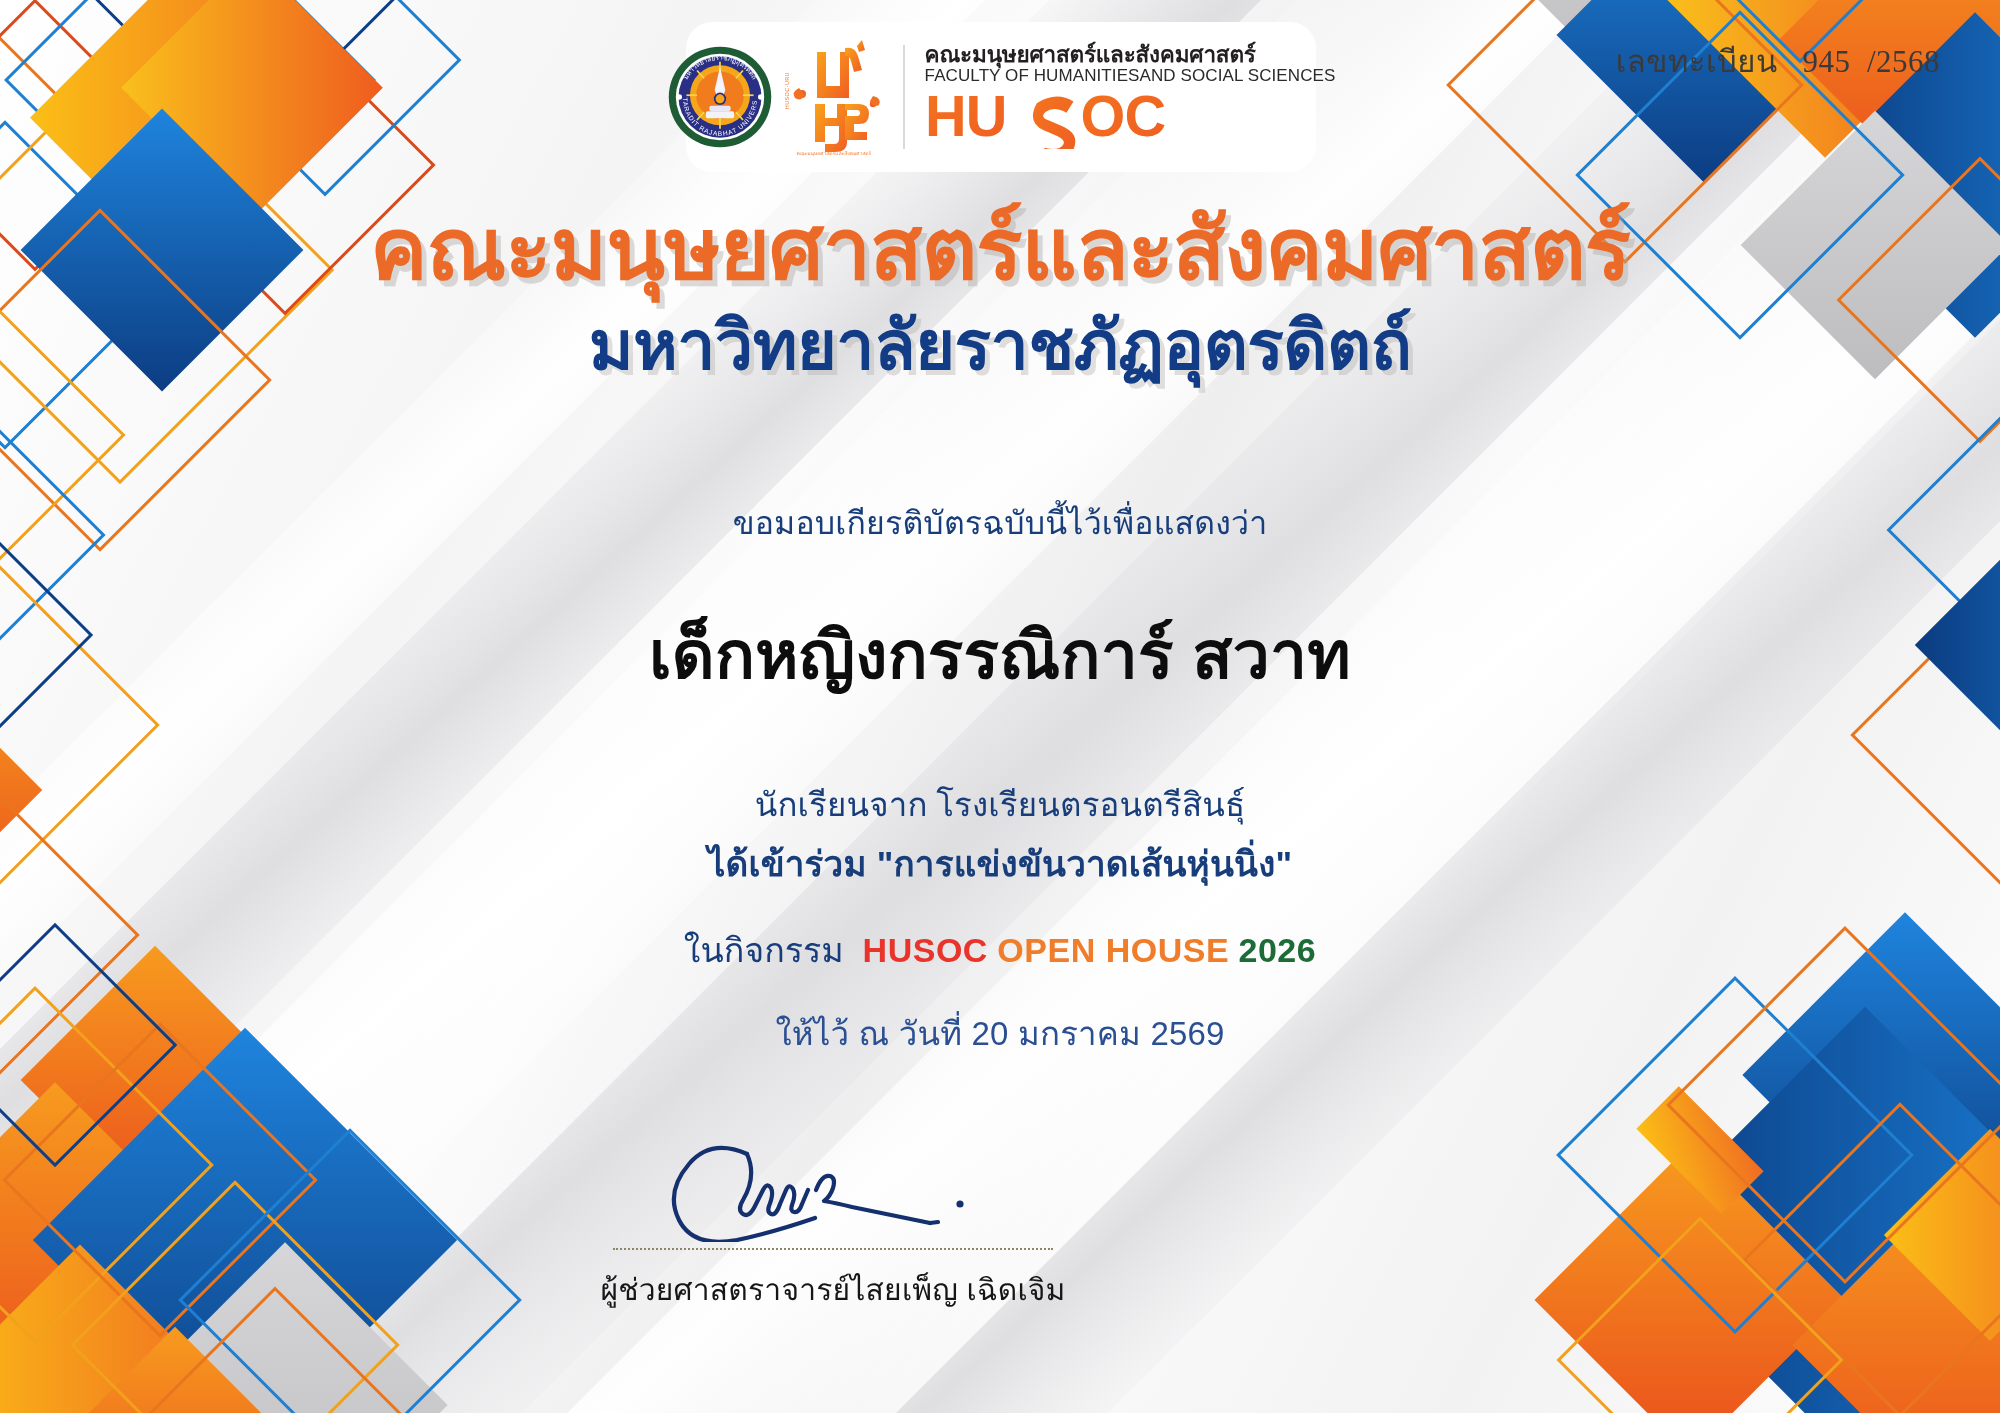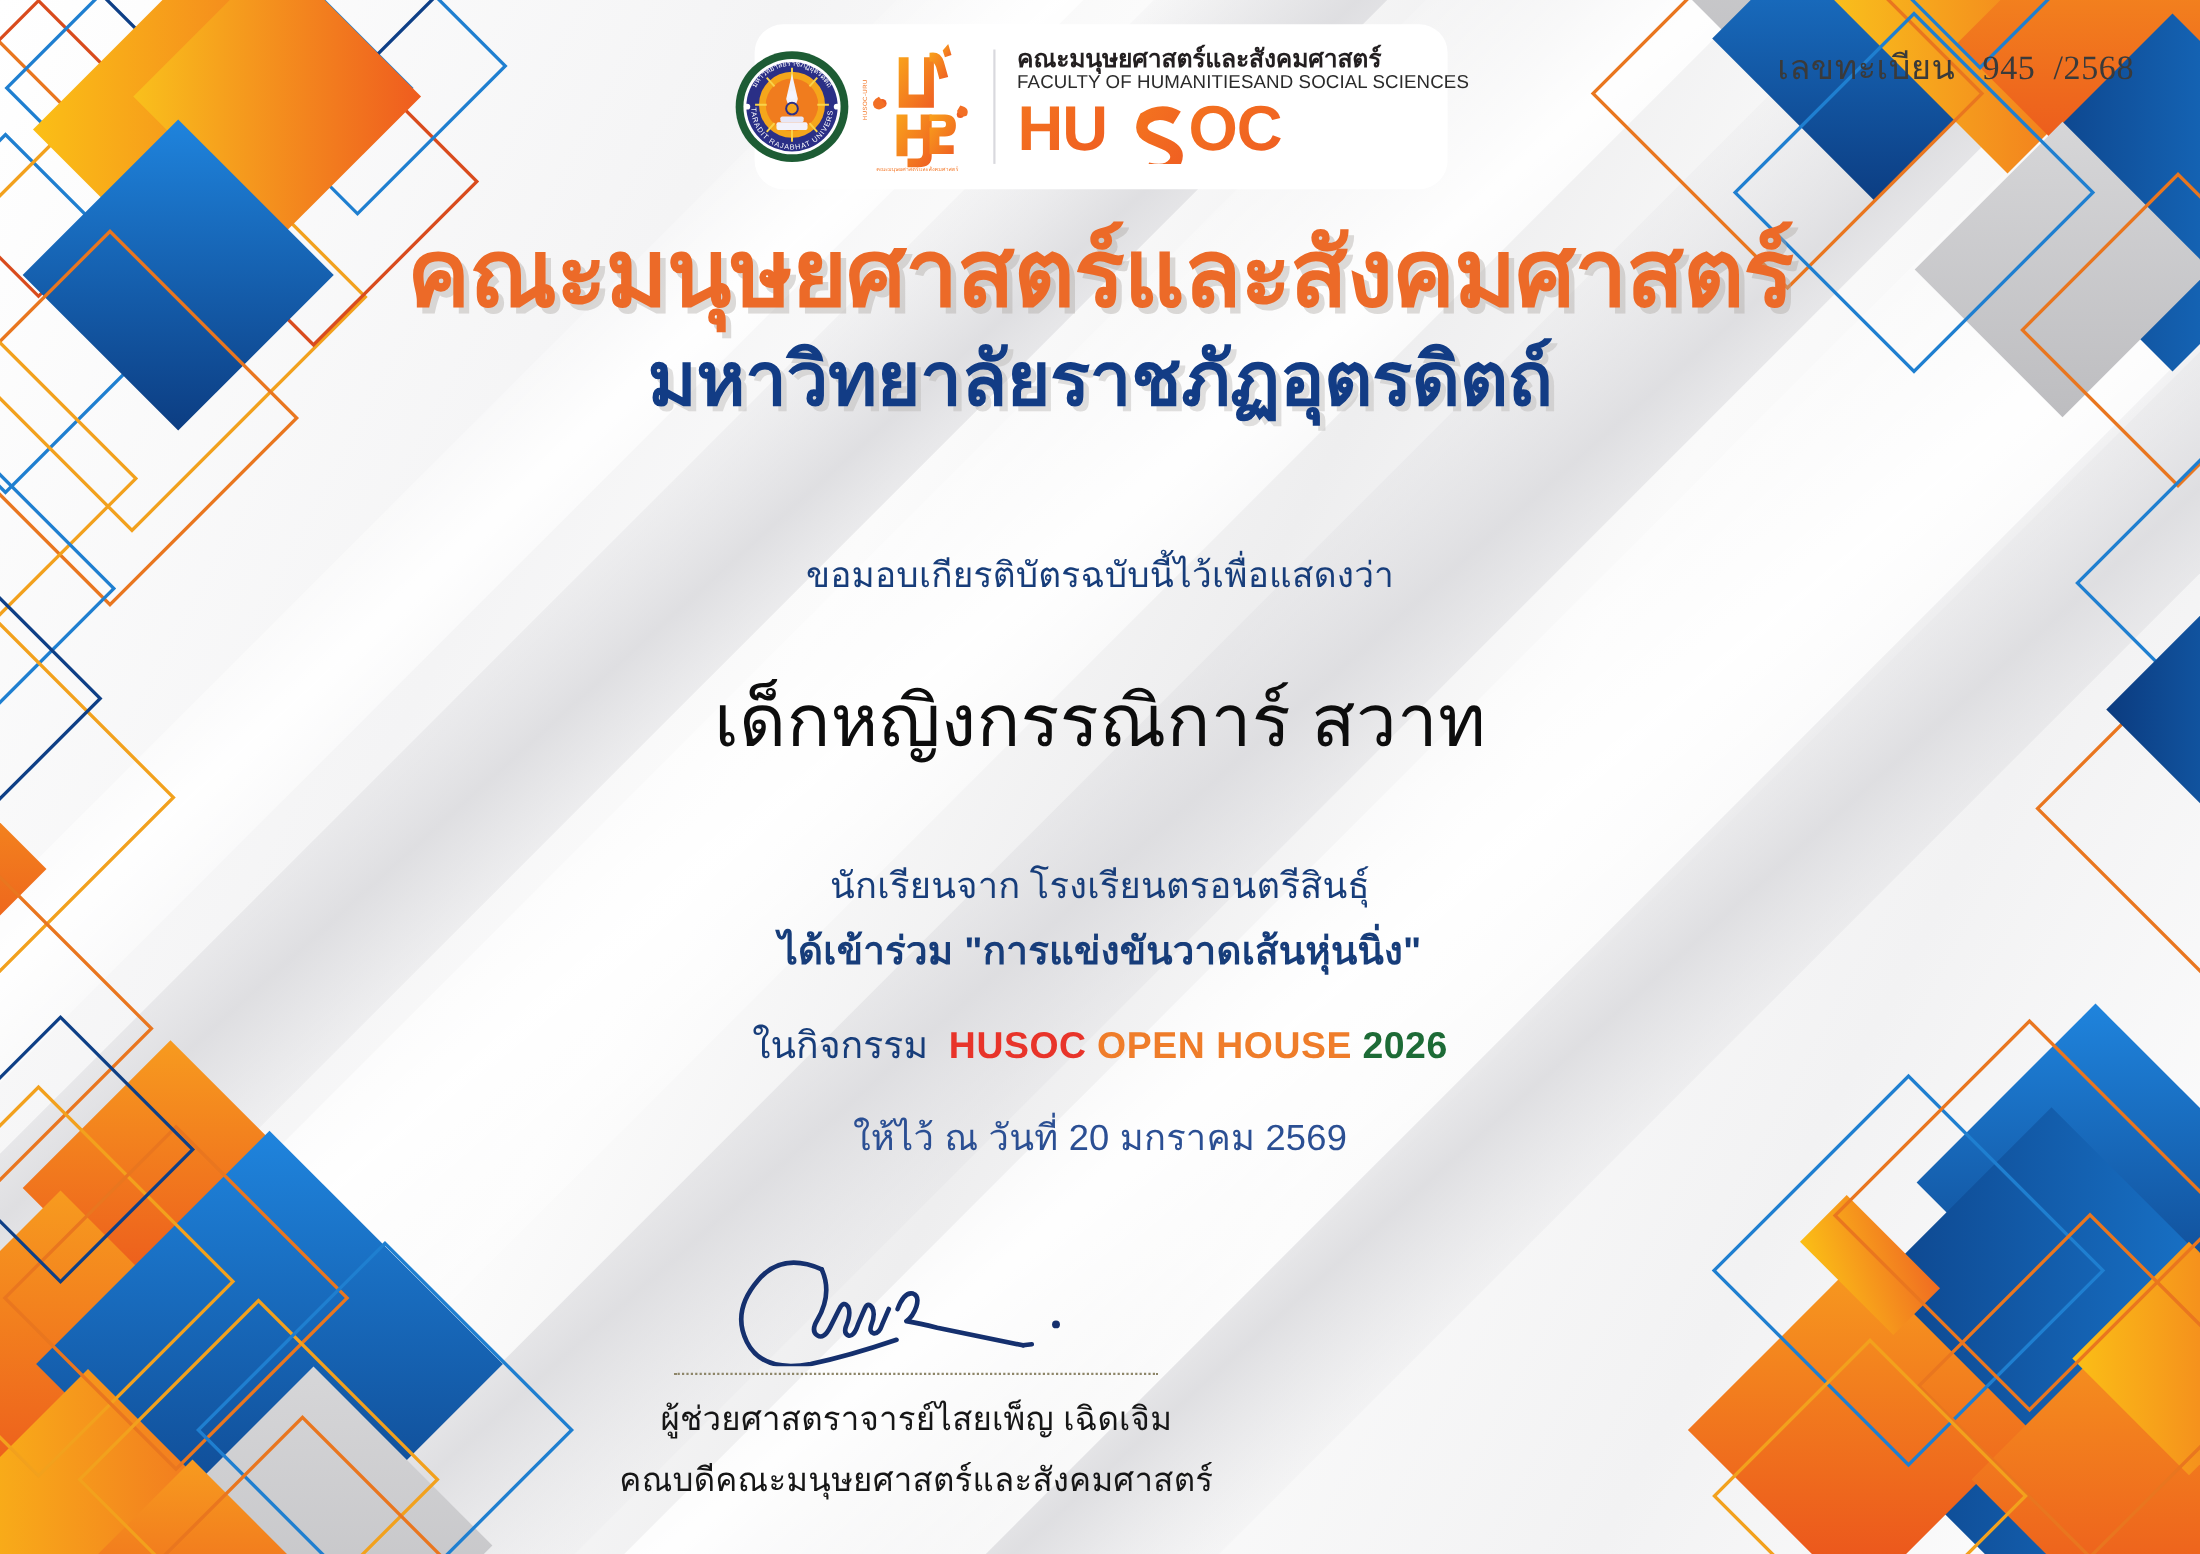--- a/index.html
+++ b/index.html
@@ -83,21 +83,21 @@
     text-shadow:5px 5px 0 rgba(180,178,175,.40);
     white-space:nowrap;
   }
   #subtitle {
     position:absolute; top:497px; left:0; width:2000px;
     font-size:32px; color:#173d7a; letter-spacing:.2px;
     white-space:nowrap;
   }
   #recipient {
     position:absolute; top:602px; left:0; width:2000px;
-    font-size:66px; font-weight:400; color:#0d0d0d;
+    font-size:66px; font-weight:700; color:#0d0d0d;
     letter-spacing:.2px; white-space:nowrap;
   }
   .line-blue {
     position:absolute; left:0; width:2000px;
     font-size:33px; color:#173d7a; letter-spacing:.2px;
     white-space:nowrap;
   }
   #school-line { top:778px;font-family:Liberation Serif, serif; }
   #event-line  { top:836px; font-weight:700; font-size:35px; }
   #activity-line {
@@ -373,16 +373,15 @@
           <path d="M124 24 q-36 -16 -58 10 q-24 28 -10 56 q14 28 58 20 q34 -7 78 -22"></path>
           <path d="M124 24 q10 22 -4 46 q-6 10 0 14 q6 4 12 -8 l8 -16 q4 -8 8 -2 q3 6 -2 18 q-2 6 2 8 q5 2 9 -10 l6 -14 q3 -7 7 -1 q3 6 -1 16 q-2 6 2 7 q5 1 8 -8 l6 -14"></path>
           <path d="M193 60 q6 -16 14 -14 q6 2 3 12 q-3 9 -9 13 q12 2 28 6 l78 16"></path>
           <path d="M307 93 l8 -1"></path>
         </g>
         <circle cx="337" cy="74" r="3.6" fill="#15306e"></circle>
       </svg>
     </div>
     <div id="sig-rule"></div>
     <div id="sig-name">ผู้ช่วยศาสตราจารย์ไสยเพ็ญ เฉิดเจิม</div>
-    <div id="sig-role">คณบดีคณะมนุษยศาสตร์และสังคมศาสตร์</div>
   </div>
 
 </div>
 
 </body></html>

